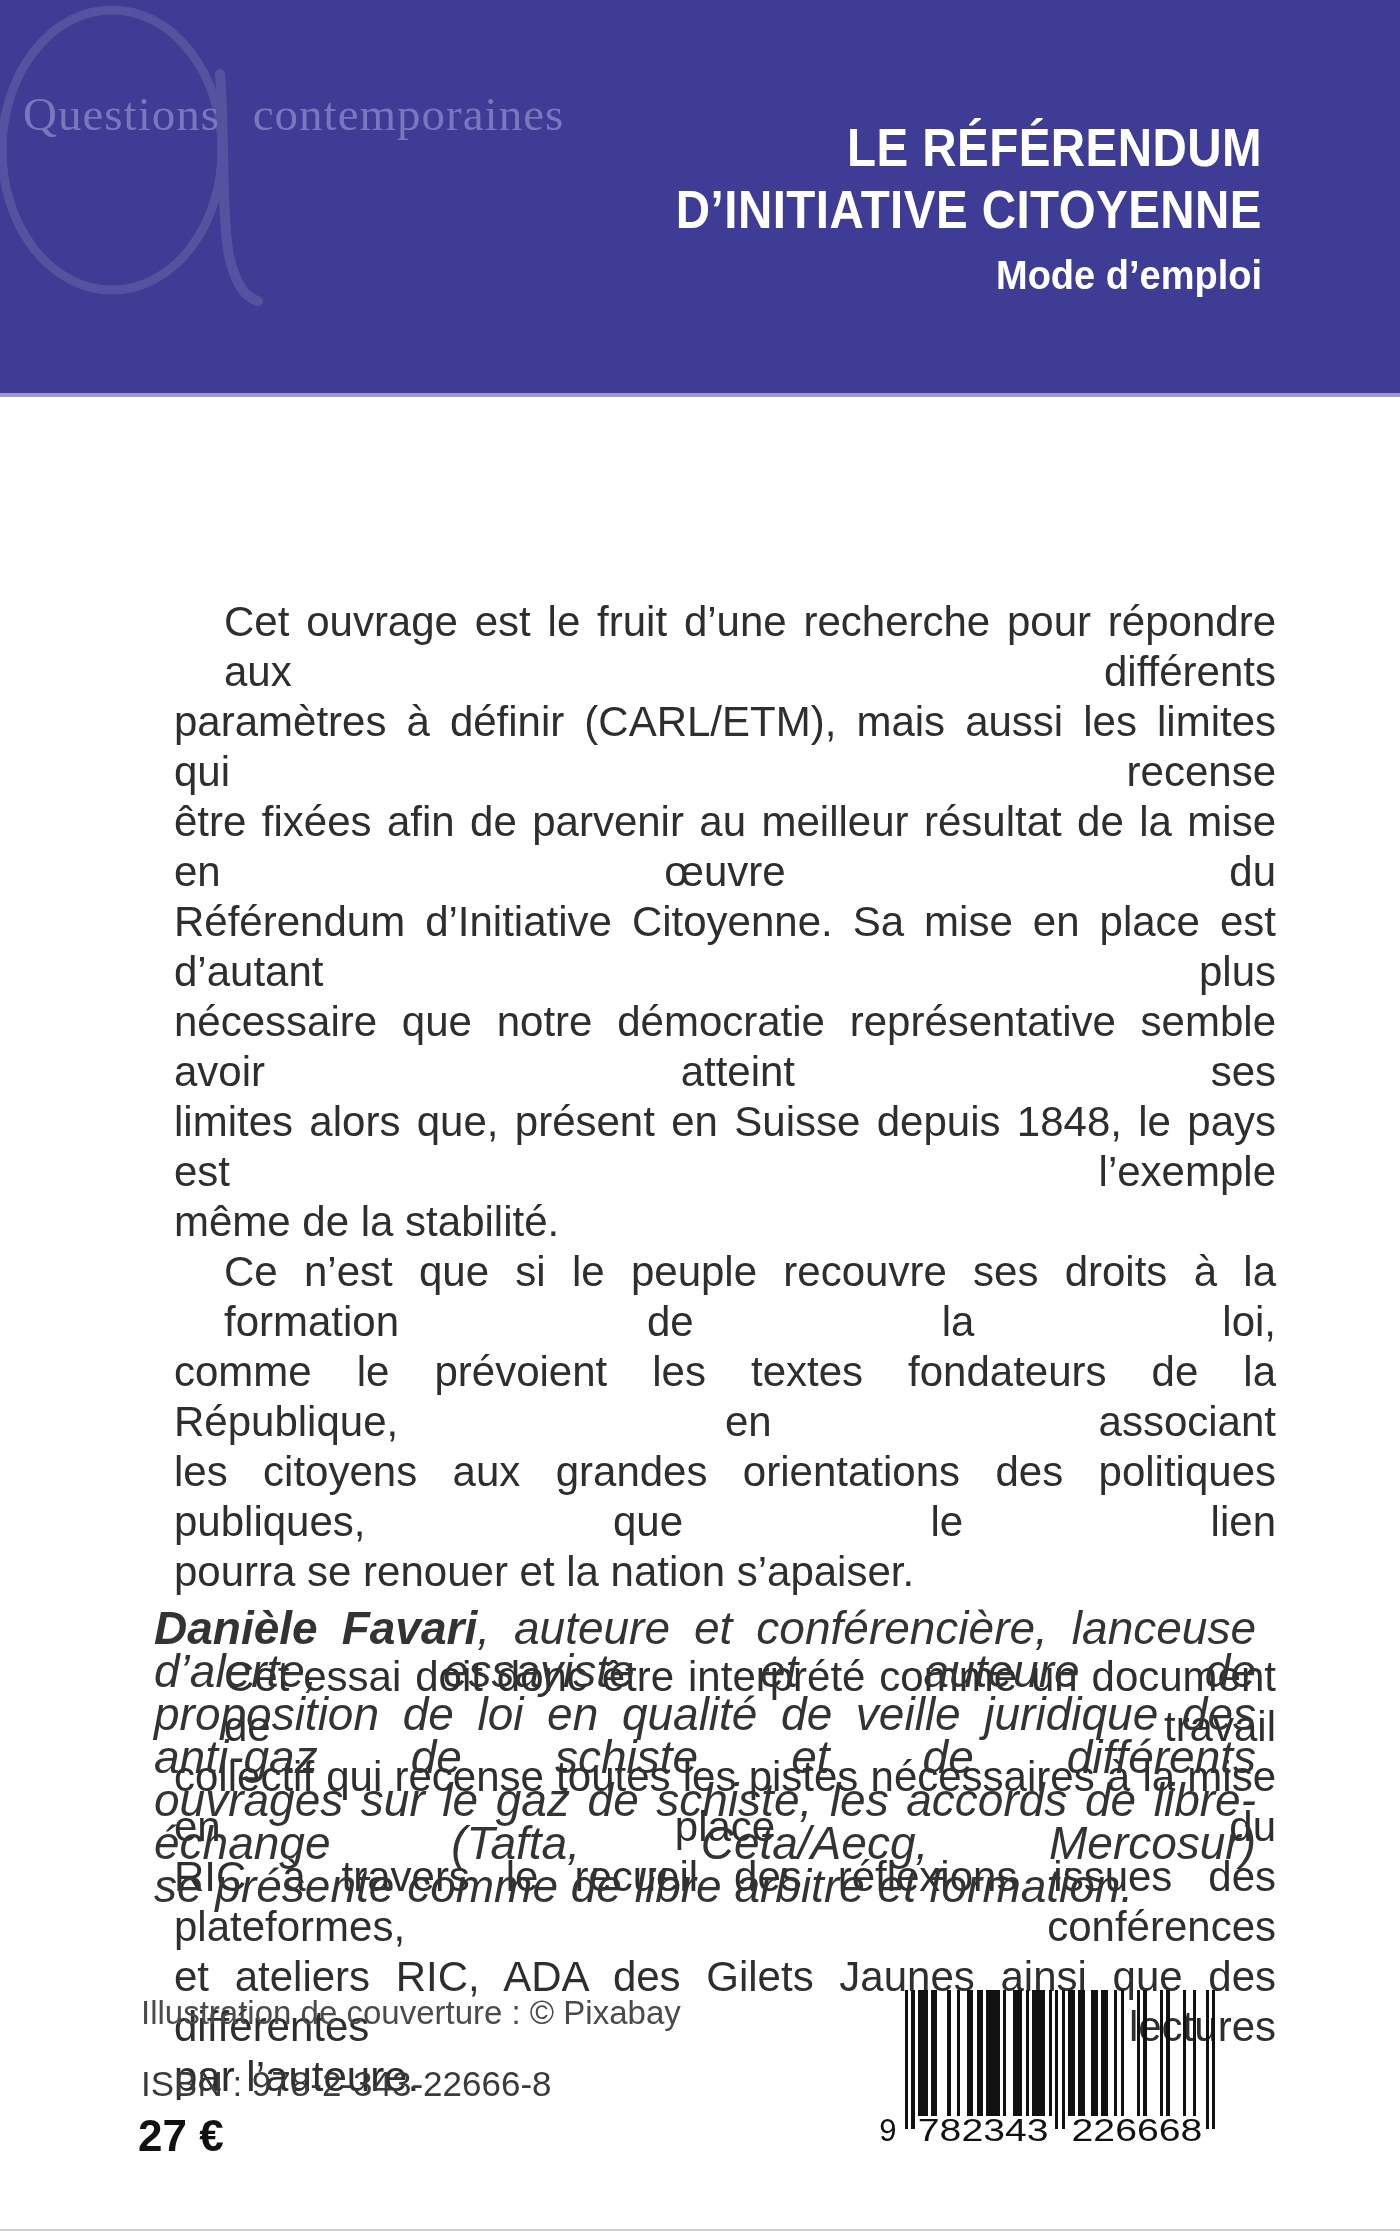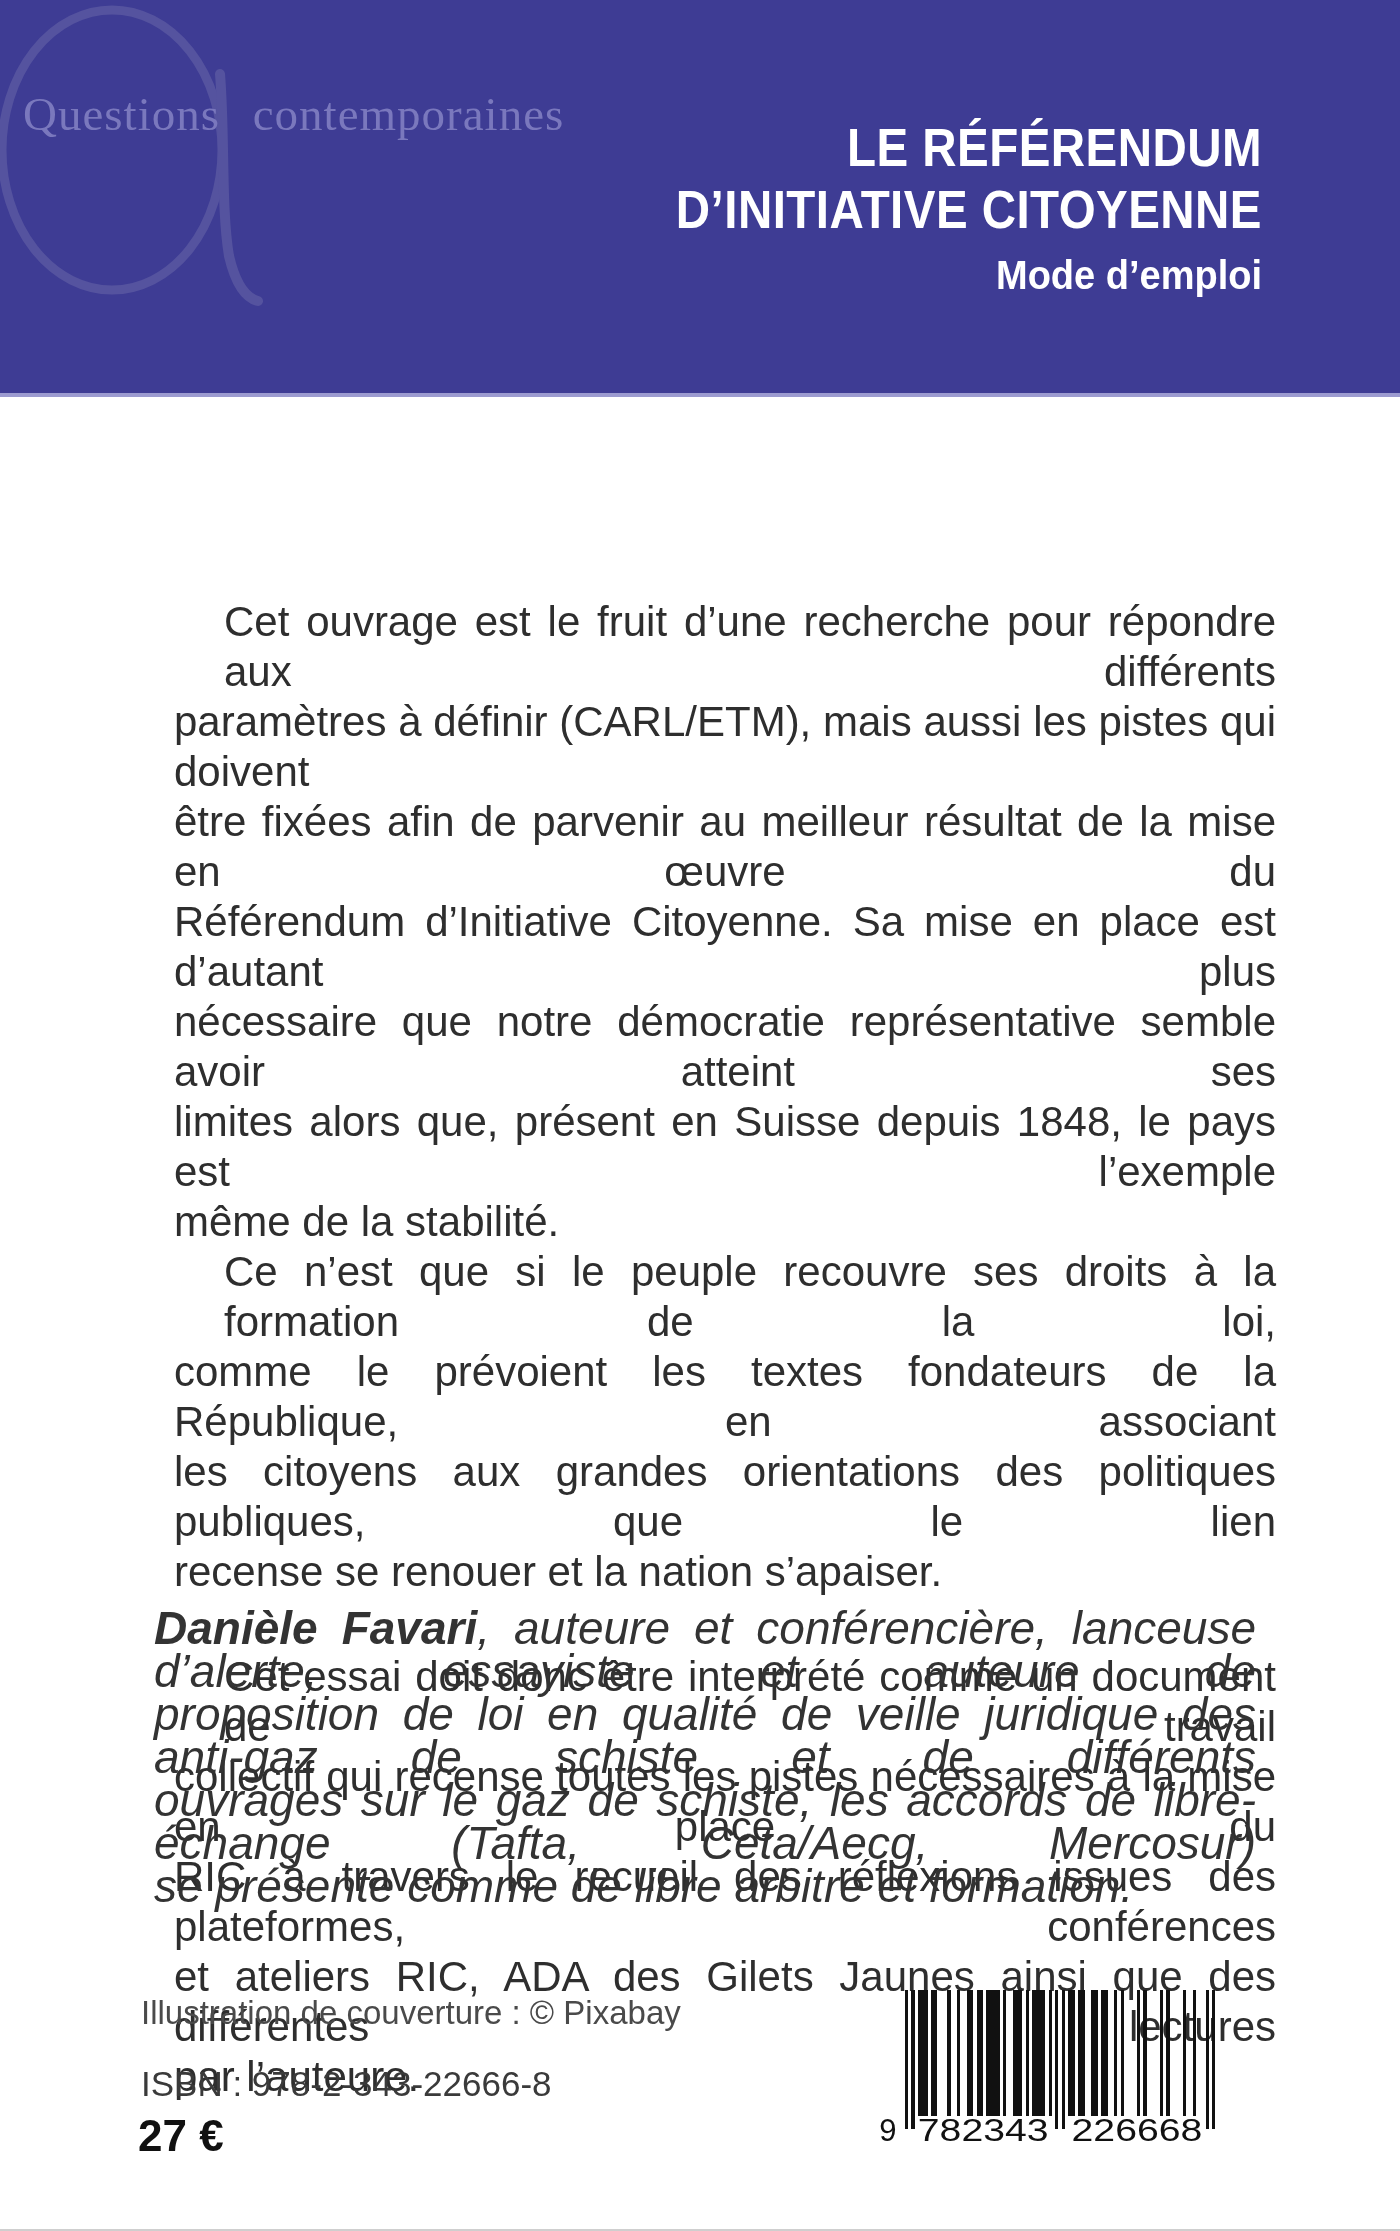--- a/index.html
+++ b/index.html
@@ -141,32 +141,32 @@
     <div class="title-block">
       <div class="title-line">LE RÉFÉRENDUM</div>
       <div class="title-line">D’INITIATIVE CITOYENNE</div>
       <div class="subtitle-line">Mode d’emploi</div>
     </div>
   </div>
 
   <div class="body-text">
       <div class="para">
         <div class="jline first">Cet ouvrage est le fruit d’une recherche pour répondre aux différents</div>
-        <div class="jline">paramètres à définir (CARL/ETM), mais aussi les pistes qui doivent</div>
+        <div class="jline">paramètres à définir (CARL/ETM), mais aussi les limites qui recense</div>
         <div class="jline">être fixées afin de parvenir au meilleur résultat de la mise en œuvre du</div>
         <div class="jline">Référendum d’Initiative Citoyenne. Sa mise en place est d’autant plus</div>
         <div class="jline">nécessaire que notre démocratie représentative semble avoir atteint ses</div>
         <div class="jline">limites alors que, présent en Suisse depuis 1848, le pays est l’exemple</div>
         <div class="jline last">même de la stabilité.</div>
       </div>
       <div class="para">
         <div class="jline first">Ce n’est que si le peuple recouvre ses droits à la formation de la loi,</div>
         <div class="jline">comme le prévoient les textes fondateurs de la République, en associant</div>
         <div class="jline">les citoyens aux grandes orientations des politiques publiques, que le lien</div>
-        <div class="jline last">recense se renouer et la nation s’apaiser.</div>
+        <div class="jline last">pourra se renouer et la nation s’apaiser.</div>
       </div>
       <div class="para spaced">
         <div class="jline first">Cet essai doit donc être interprété comme un document de travail</div>
         <div class="jline">collectif qui recense toutes les pistes nécessaires à la mise en place du</div>
         <div class="jline">RIC à travers le recueil des réflexions issues des plateformes, conférences</div>
         <div class="jline">et ateliers RIC, ADA des Gilets Jaunes ainsi que des différentes lectures</div>
         <div class="jline last">par l’auteure.</div>
       </div>
     </div>
 

